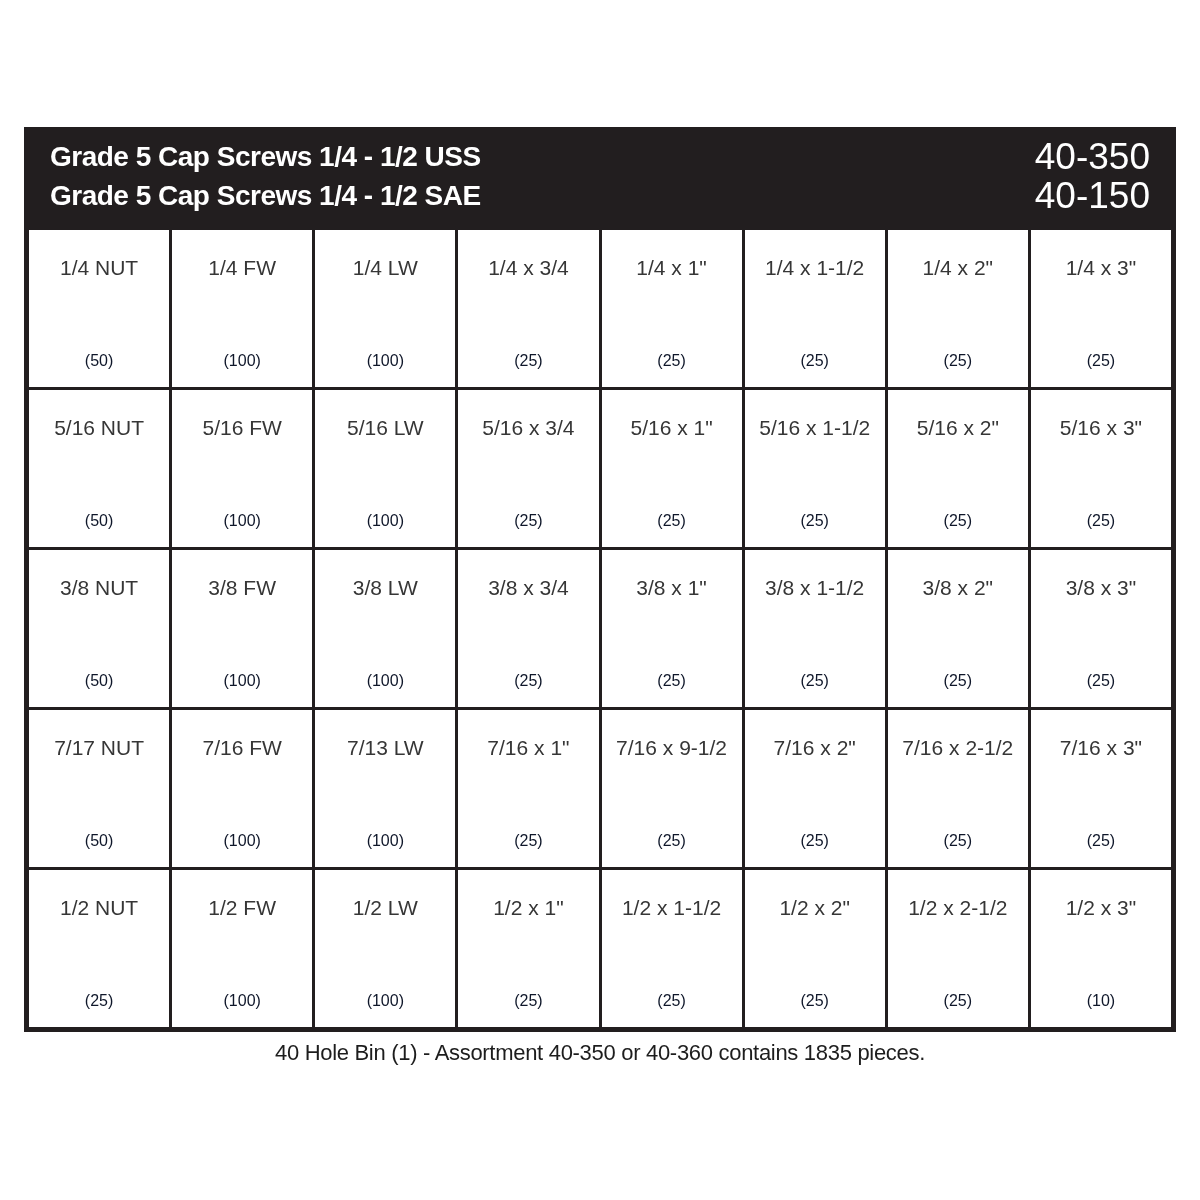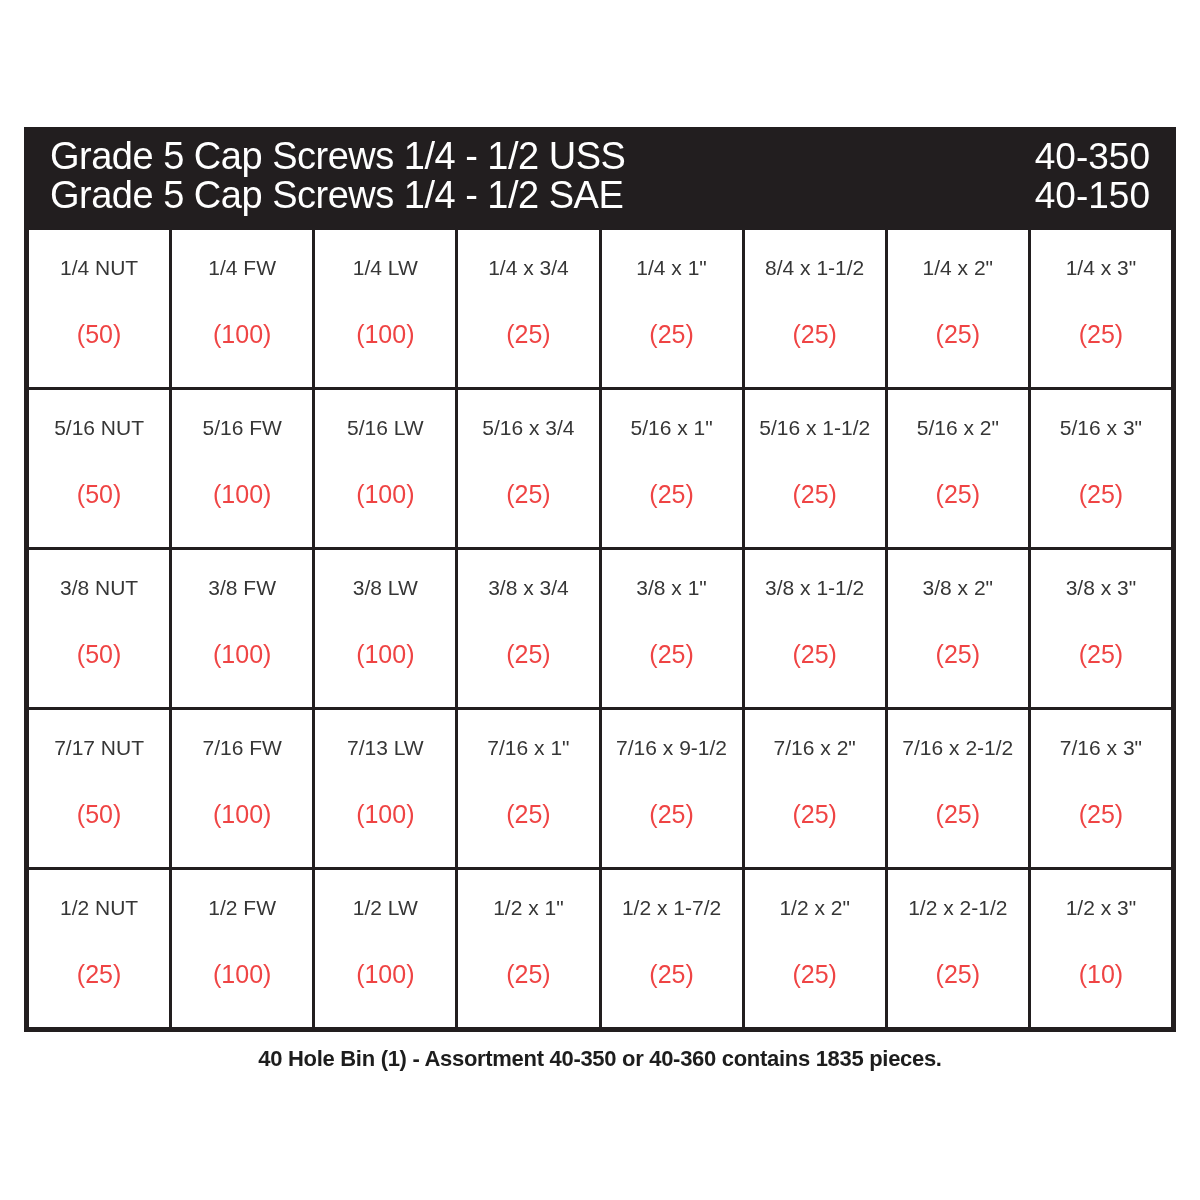--- a/index.html
+++ b/index.html
@@ -20,22 +20,22 @@
     height: 98px;
     background: #221e1f;
     color: #ffffff;
     display: flex;
     justify-content: space-between;
     align-items: center;
     padding: 0 26px;
     box-sizing: border-box;
   }
   .header-titles {
-    font-size: 38px;
-    font-weight: normal;
+    font-size: 28px;
+    font-weight: bold;
     line-height: 39px;
     letter-spacing: -0.5px;
     white-space: nowrap;
   }
   .header-codes {
     font-size: 37px;
     font-weight: normal;
     line-height: 39px;
     text-align: right;
     white-space: nowrap;
@@ -50,37 +50,38 @@
     height: 807px;
     box-sizing: border-box;
   }
   .cell {
     background: #ffffff;
     display: flex;
     flex-direction: column;
     align-items: center;
     padding-top: 26px;
     box-sizing: border-box;
+    gap: 40px;
   }
   .cell-label {
     font-size: 21px;
     color: #363636;
     white-space: nowrap;
   }
   .cell-qty {
-    font-size: 25px;
-    color: #ef4444;
-    margin-top: 40px;
+    font-size: 16px;
+    color: #0f172a;
+    margin-top: 32px;
     white-space: nowrap;
   }
   .footer-note {
-    margin-top: 14px;
+    margin-top: 8px;
     text-align: center;
     font-size: 22px;
-    font-weight: bold;
+    font-weight: normal;
     color: #1d1d1d;
     letter-spacing: -0.3px;
   }
 </style>
 </head>
 <body>
 
 <div class="sheet">
 
   <div class="header-bar" style="background: rgb(34, 30, 31); color: rgb(255, 255, 255);">
@@ -109,21 +110,21 @@
       </div>
       <div class="cell">
         <div class="cell-label">1/4 x 3/4</div>
         <div class="cell-qty">(25)</div>
       </div>
       <div class="cell">
         <div class="cell-label">1/4 x 1"</div>
         <div class="cell-qty">(25)</div>
       </div>
       <div class="cell">
-        <div class="cell-label">8/4 x 1-1/2</div>
+        <div class="cell-label">1/4 x 1-1/2</div>
         <div class="cell-qty">(25)</div>
       </div>
       <div class="cell">
         <div class="cell-label">1/4 x 2"</div>
         <div class="cell-qty">(25)</div>
       </div>
       <div class="cell">
         <div class="cell-label">1/4 x 3"</div>
         <div class="cell-qty">(25)</div>
       </div>
@@ -233,21 +234,21 @@
       </div>
       <div class="cell">
         <div class="cell-label">1/2 LW</div>
         <div class="cell-qty">(100)</div>
       </div>
       <div class="cell">
         <div class="cell-label">1/2 x 1"</div>
         <div class="cell-qty">(25)</div>
       </div>
       <div class="cell">
-        <div class="cell-label">1/2 x 1-7/2</div>
+        <div class="cell-label">1/2 x 1-1/2</div>
         <div class="cell-qty">(25)</div>
       </div>
       <div class="cell">
         <div class="cell-label">1/2 x 2"</div>
         <div class="cell-qty">(25)</div>
       </div>
       <div class="cell">
         <div class="cell-label">1/2 x 2-1/2</div>
         <div class="cell-qty">(25)</div>
       </div>

